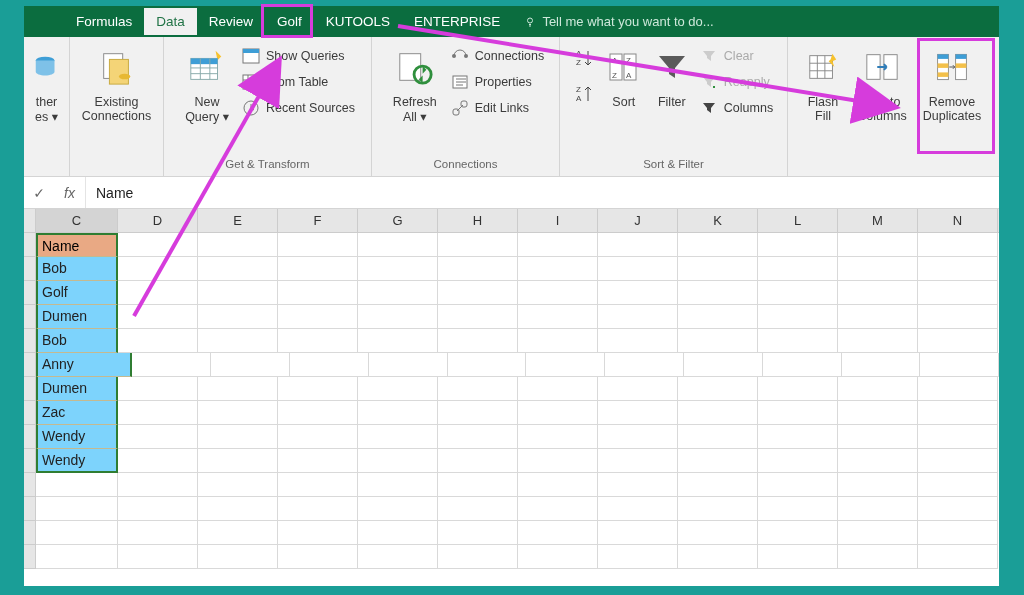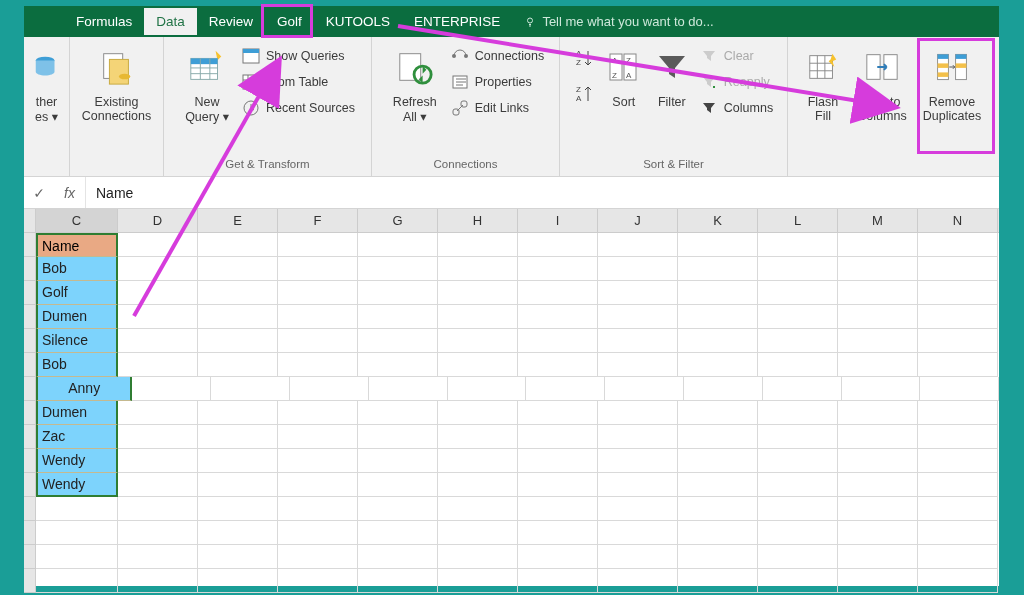--- a/index.html
+++ b/index.html
@@ -405,51 +405,36 @@
           <div class="cell" style="width: 80px;"></div>
           <div class="cell" style="width: 80px;"></div>
           <div class="cell" style="width: 80px;"></div>
           <div class="cell" style="width: 80px;"></div>
           <div class="cell" style="width: 80px;"></div>
           <div class="cell" style="width: 80px;"></div>
           <div class="cell" style="width: 80px;"></div>
         </div>
         <div class="row">
           <div class="cell rowhead"></div>
-          <div class="cell cC sel-side" style="width: 82px;">Silence</div>
-          <div class="cell" style="width: 80px;"></div>
-          <div class="cell" style="width: 80px;"></div>
-          <div class="cell" style="width: 80px;"></div>
-          <div class="cell" style="width: 80px;"></div>
-          <div class="cell" style="width: 80px;"></div>
-          <div class="cell" style="width: 80px;"></div>
-          <div class="cell" style="width: 80px;"></div>
-          <div class="cell" style="width: 80px;"></div>
-          <div class="cell" style="width: 80px;"></div>
-          <div class="cell" style="width: 80px;"></div>
-          <div class="cell" style="width: 80px;"></div>
-        </div>
-        <div class="row">
-          <div class="cell rowhead"></div>
           <div class="cell cC sel-side" style="width: 82px;">Bob</div>
           <div class="cell" style="width: 80px;"></div>
           <div class="cell" style="width: 80px;"></div>
           <div class="cell" style="width: 80px;"></div>
           <div class="cell" style="width: 80px;"></div>
           <div class="cell" style="width: 80px;"></div>
           <div class="cell" style="width: 80px;"></div>
           <div class="cell" style="width: 80px;"></div>
           <div class="cell" style="width: 80px;"></div>
           <div class="cell" style="width: 80px;"></div>
           <div class="cell" style="width: 80px;"></div>
           <div class="cell" style="width: 80px;"></div>
         </div>
         <div class="row">
           <div class="cell rowhead"></div>
-          <div class="cell cC sel-side" style="width: 98px; text-align: center;">Anny</div>
+          <div class="cell cC sel-side" style="width: 98px;">Anny</div>
           <div class="cell" style="width: 80px;"></div>
           <div class="cell" style="width: 80px;"></div>
           <div class="cell" style="width: 80px;"></div>
           <div class="cell" style="width: 80px;"></div>
           <div class="cell" style="width: 80px;"></div>
           <div class="cell" style="width: 80px;"></div>
           <div class="cell" style="width: 80px;"></div>
           <div class="cell" style="width: 80px;"></div>
           <div class="cell" style="width: 80px;"></div>
           <div class="cell" style="width: 80px;"></div>

